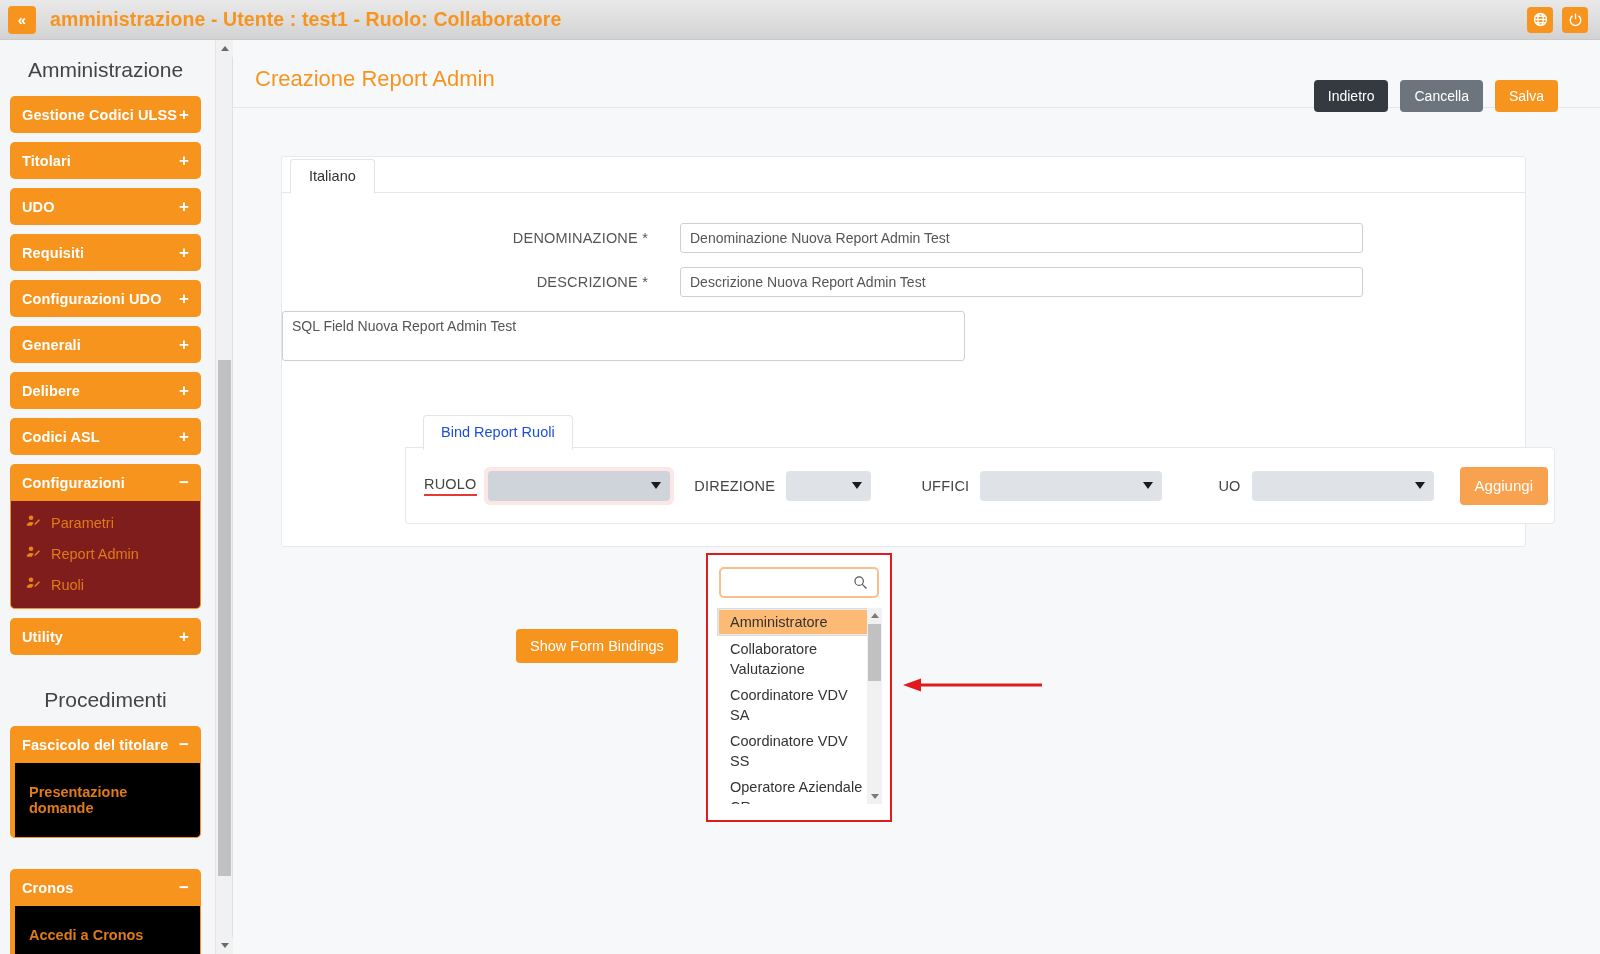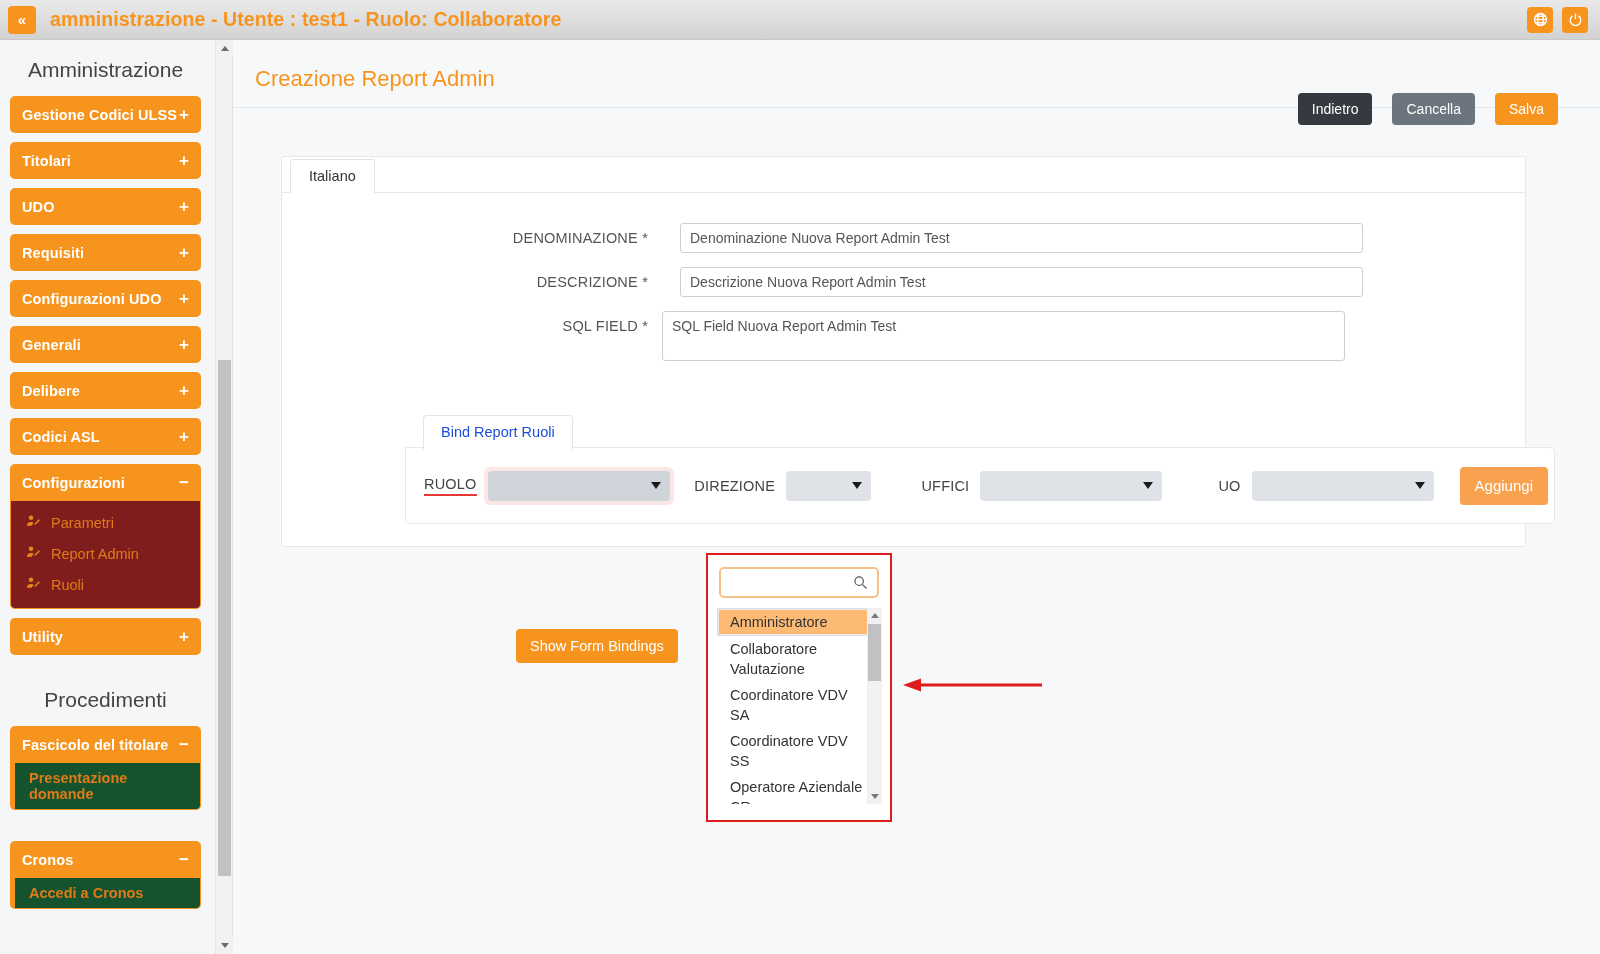--- a/index.html
+++ b/index.html
@@ -93,26 +93,26 @@
   }
   .sb-sub-item {
     display: flex; align-items: center; gap: 10px;
     padding: 6px 14px;
     color: #e07b18;
     font-size: 14.5px;
     cursor: pointer;
   }
   .sb-sub-item svg { width: 16px; height: 16px; fill: #e8861a; flex: none; }
   .sb-sub-plain {
-    background: #14532d;
+    background: #000000;
     border: 1px solid #f7941e;
     border-top: none;
     border-left: 5px solid #f7941e;
     border-radius: 0 0 5px 5px;
-    padding: 7px 14px;
+    padding: 21px 14px;
     color: #e07b18;
     font-size: 14.5px;
     font-weight: bold;
     cursor: pointer;
   }
   .sb-spacer { height: 22px; }
 
   
   .sb-scrollbar {
     position: absolute; top: 0; right: 0;
@@ -152,21 +152,21 @@
     position: relative;
     height: 68px;
   }
   .page-title {
     color: #f7941e;
     font-size: 22px;
     font-weight: normal;
   }
   .head-actions {
     position: absolute; right: 42px; top: 40px;
-    display: flex; gap: 20px; margin-top: 13px;
+    display: flex; gap: 12px;
   }
   .btn {
     border: none; border-radius: 4px;
     color: #fff; font-size: 14px;
     padding: 8px 14px; cursor: pointer;
     font-family: "Liberation Sans", sans-serif;
   }
   .btn-dark { background: #343a40; }
   .btn-grey { background: #6c757d; }
   .btn-orange { background: #f7941e; }
@@ -584,24 +584,20 @@
 
       <div class="form-row">
         <div class="form-label">
           <span>DESCRIZIONE</span>
           <span class="req">*</span>
         </div>
         <input class="txt-input" value="Descrizione Nuova Report Admin Test" style="">
       </div>
 
       <div class="form-row">
-        <div class="form-label">
-          <span>SQL FIELD</span>
-          <span class="req">*</span>
-        </div>
         <textarea class="txt-area" style="">SQL Field Nuova Report Admin Test</textarea>
       </div>
     </div>
 
     <div class="bind-panel">
       <div class="bind-tabbar">
         <div class="bind-tab">Bind Report Ruoli</div>
       </div>
       <div class="bind-box">
 

